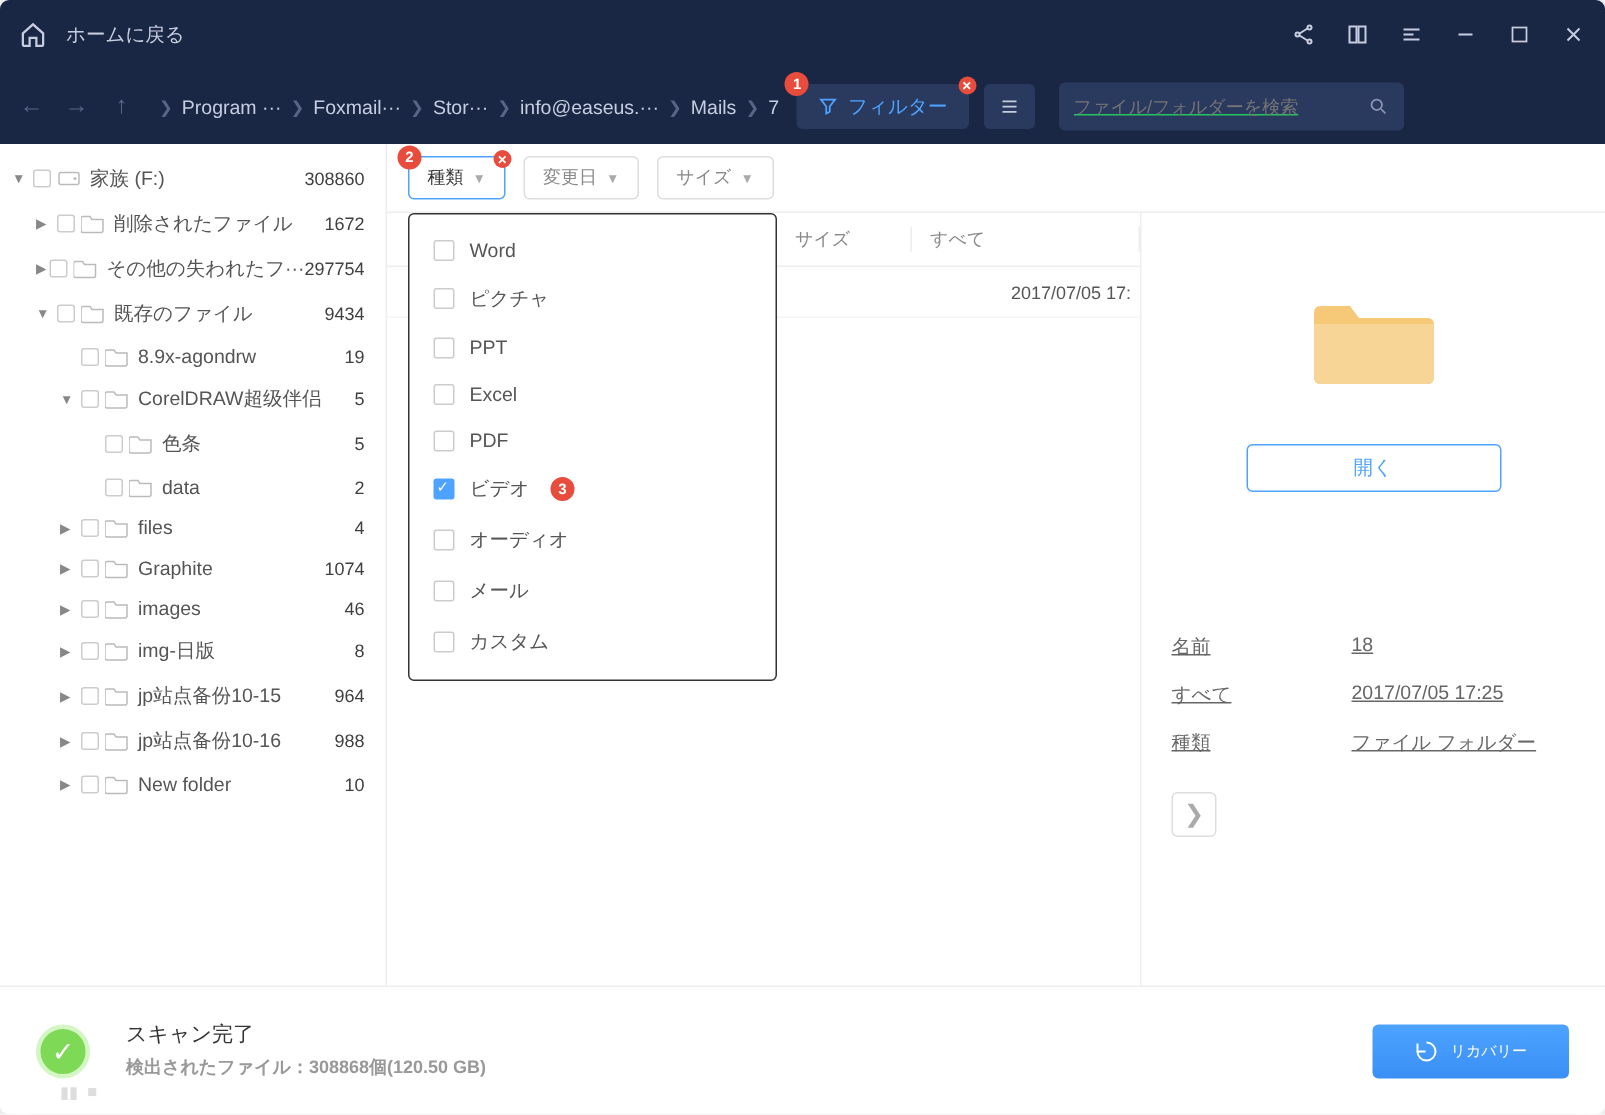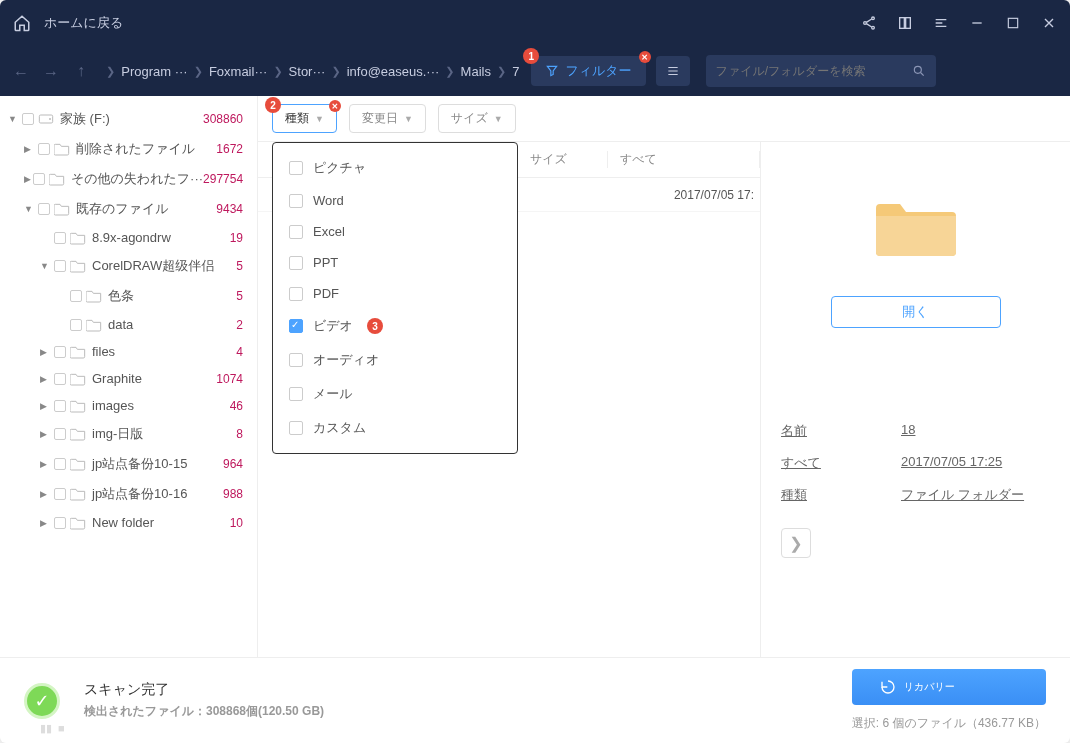--- a/index.html
+++ b/index.html
@@ -12,26 +12,26 @@
 .topbar { height: 50px; background: #1a2744; display: flex; align-items: center; padding: 0 12px; color: #8b95b5; gap: 4px; }
 .nav-arrows { display: flex; gap: 12px; margin-right: 12px; }
 .nav-arrows span { color: #5a6585; font-size: 16px; cursor:pointer; width:18px; text-align:center;}
 .breadcrumb { display: flex; align-items: center; gap: 6px; font-size: 13px; color: #c7cde0; flex: 0 0 auto; }
 .breadcrumb .sep { color: #5a6585; font-size: 11px; }
 .filter-btn { background: #2a3a5e; color: #4da3ff; border-radius: 4px; padding: 6px 14px; display: flex; align-items: center; gap: 6px; font-size: 13px; margin-left: 8px; position: relative; cursor:pointer;}
 .badge { position: absolute; width: 16px; height: 16px; background: #e74c3c; color: #fff; border-radius: 50%; font-size: 10px; display: flex; align-items: center; justify-content: center; font-weight: bold; }
 .badge.close-b { width: 12px; height: 12px; font-size: 8px;}
 .list-btn { background: #2a3a5e; border-radius: 4px; padding: 8px 10px; color: #c7cde0; margin-left: 6px; cursor:pointer;}
 .search-box { background: #2a3a5e; border-radius: 4px; margin-left: 12px; flex: 1; max-width: 230px; display: flex; align-items: center; padding: 0 10px; height: 32px; }
-.search-box input { background: transparent; border: none; color: #22c55e; font-size: 12px; outline: none; flex: 1; }
+.search-box input { background: transparent; border: none; color: #22c55e; font-size: 12px; outline: none; flex: 1; text-decoration: underline; }
 .search-box .s-icon { color: #8b95b5; }
 .content { flex: 1; display: flex; min-height: 0; background: #fff; }
 .sidebar { width: 258px; border-right: 1px solid #eee; overflow-y: auto; font-size: 13px; padding: 8px 0; }
 .tree-item { display: flex; align-items: center; padding: 6px 8px; color: #555; cursor:pointer; white-space: nowrap;}
-.tree-item .count { margin-left: auto; color: #be185d; font-size: 12px; padding-right: 6px;}
+.tree-item .count { margin-left: auto; color: #404040; font-size: 12px; padding-right: 6px;}
 .tree-item .toggle { width: 12px; font-size: 9px; color: #888; margin-right: 2px;}
 .tree-item .cb { width: 12px; height: 12px; border: 1px solid #ccc; margin-right: 4px; border-radius: 2px; flex-shrink:0;}
 .tree-item .folder-icon { width: 16px; height: 14px; margin-right: 6px; display:flex; align-items:center;}
 .tree-item.l0 { padding-left: 8px; } .tree-item.l1 { padding-left: 24px; } .tree-item.l2 { padding-left: 40px; } .tree-item.l3 { padding-left: 56px; }
 .main { flex: 1; display: flex; flex-direction: column; position: relative; }
 .filter-row { height: 46px; display: flex; align-items: center; padding: 0 14px; gap: 12px; border-bottom: 1px solid #eee;}
 .filter-pill { border: 1px solid #ddd; border-radius: 4px; padding: 5px 12px; font-size: 12px; color: #888; display: flex; align-items: center; gap: 6px; position: relative; cursor:pointer;}
 .filter-pill.active { border-color: #4da3ff; color: #333; }
 .filter-pill .chev { font-size: 9px; color: #aaa; }
 .table-area { flex: 1; display: flex; }
@@ -340,33 +340,33 @@
         </div>
         <div class="filter-pill">
           <span>サイズ</span>
           <span class="chev">▼</span>
         </div>
       </div>
 
       <div class="dropdown" id="dropdown">
           <div class="dropdown-item">
             <span class="dcb "></span>
+            <span>Word</span>
+          </div>
+          <div class="dropdown-item">
+            <span class="dcb "></span>
             <span>ピクチャ</span>
           </div>
           <div class="dropdown-item">
             <span class="dcb "></span>
-            <span>Word</span>
+            <span>PPT</span>
           </div>
           <div class="dropdown-item">
             <span class="dcb "></span>
             <span>Excel</span>
-          </div>
-          <div class="dropdown-item">
-            <span class="dcb "></span>
-            <span>PPT</span>
           </div>
           <div class="dropdown-item">
             <span class="dcb "></span>
             <span>PDF</span>
           </div>
           <div class="dropdown-item">
             <span class="dcb checked"></span>
             <span>ビデオ</span>
             <span class="badge" style="position:static; margin-left:4px;">3</span>
           </div>
@@ -433,21 +433,20 @@
       <div class="status-sub">検出されたファイル：308868個(120.50 GB)</div>
     </div>
     <div class="footer-right" style="margin-left:auto;">
       <div class="recovery-btn">
         <svg width="16" height="16" viewBox="0 0 24 24" fill="none" stroke="#fff" stroke-width="2">
             <path d="M3 12a9 9 0 109-9"></path>
             <path d="M3 4v8h8"></path>
           </svg>
         <span>リカバリー</span>
       </div>
-      <div class="selection-text">選択: 6 個のファイル（436.77 KB）</div>
     </div>
     <div class="pause-icons">
       <span>▮▮</span>
       <span>■</span>
     </div>
   </div>
 
 </div>
 
 </body></html>

